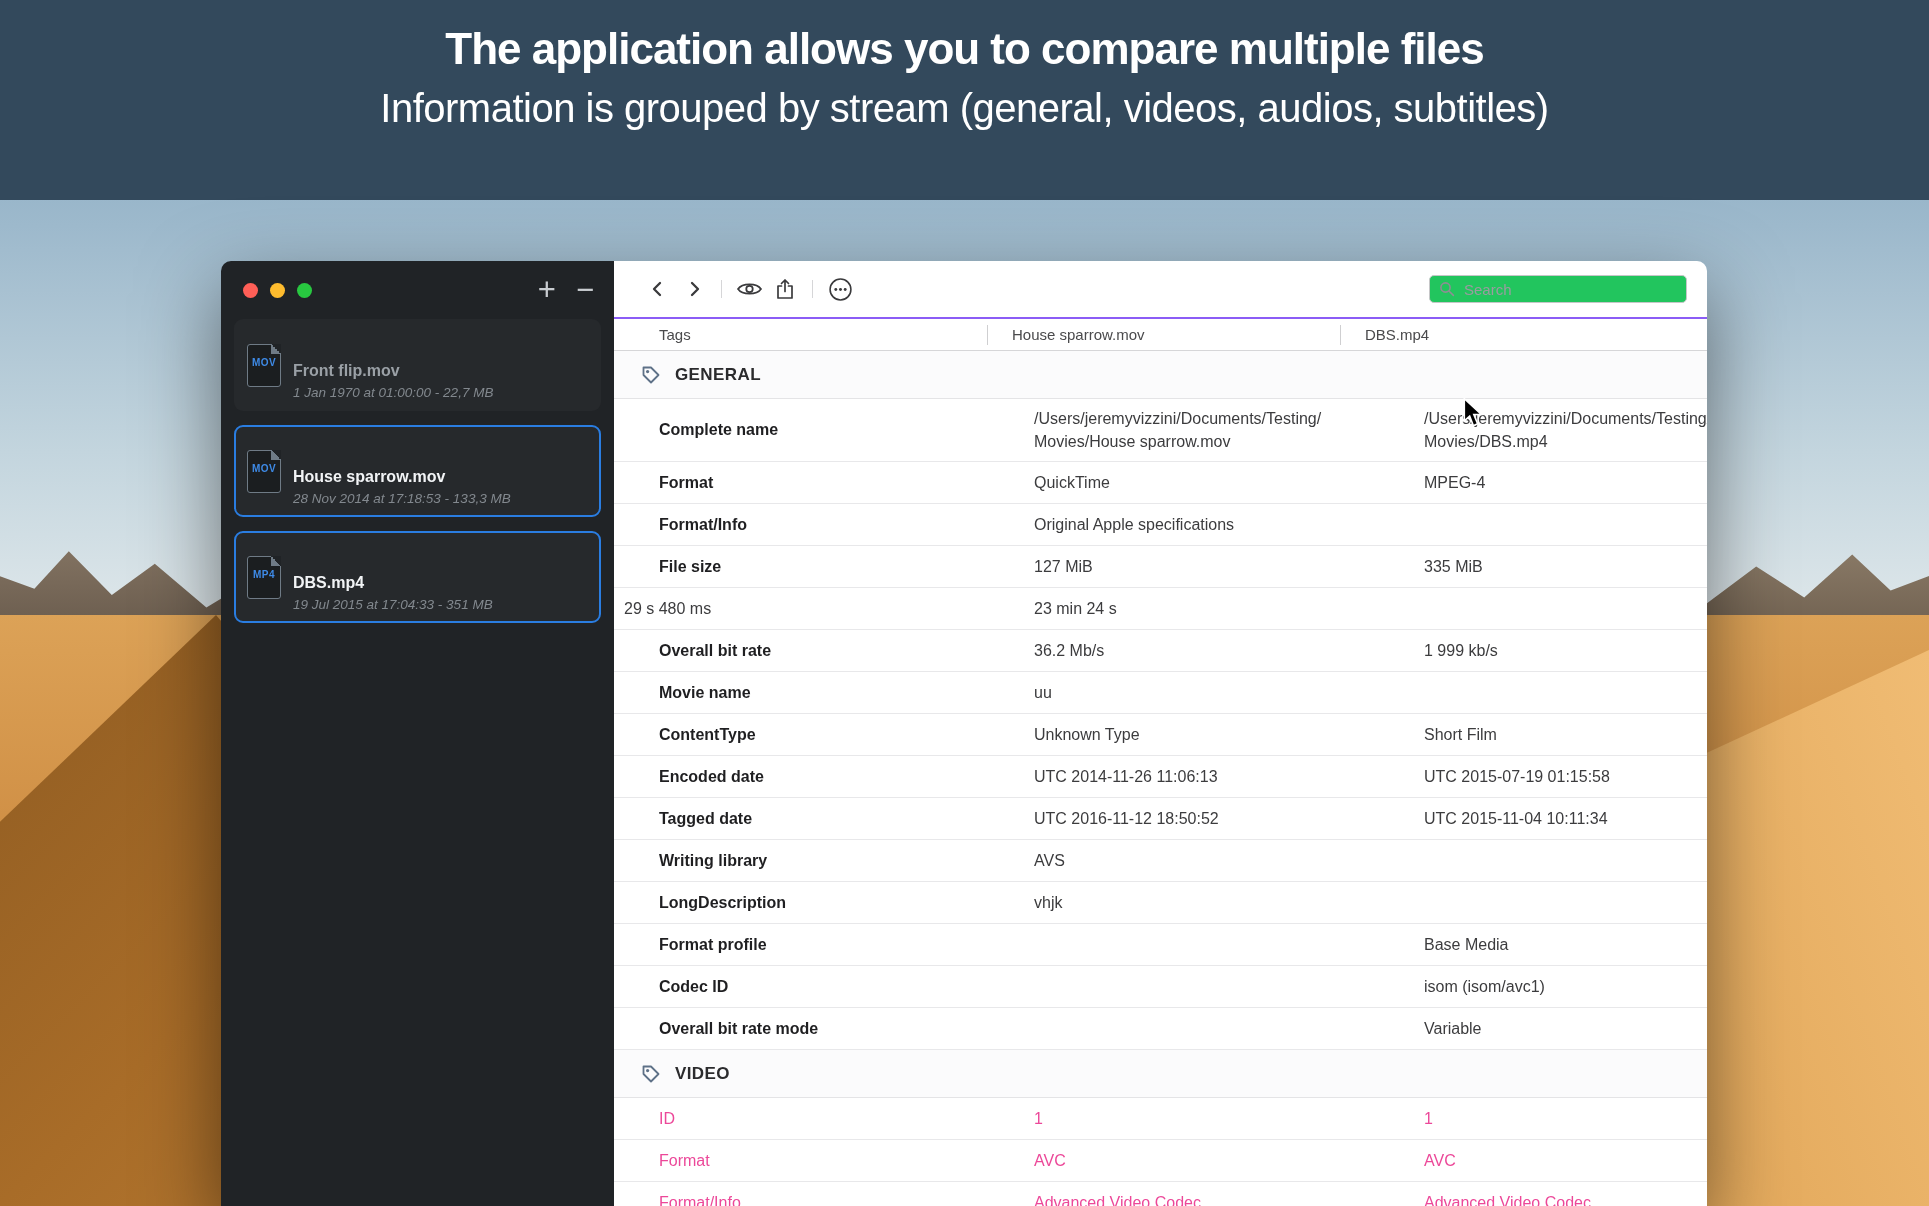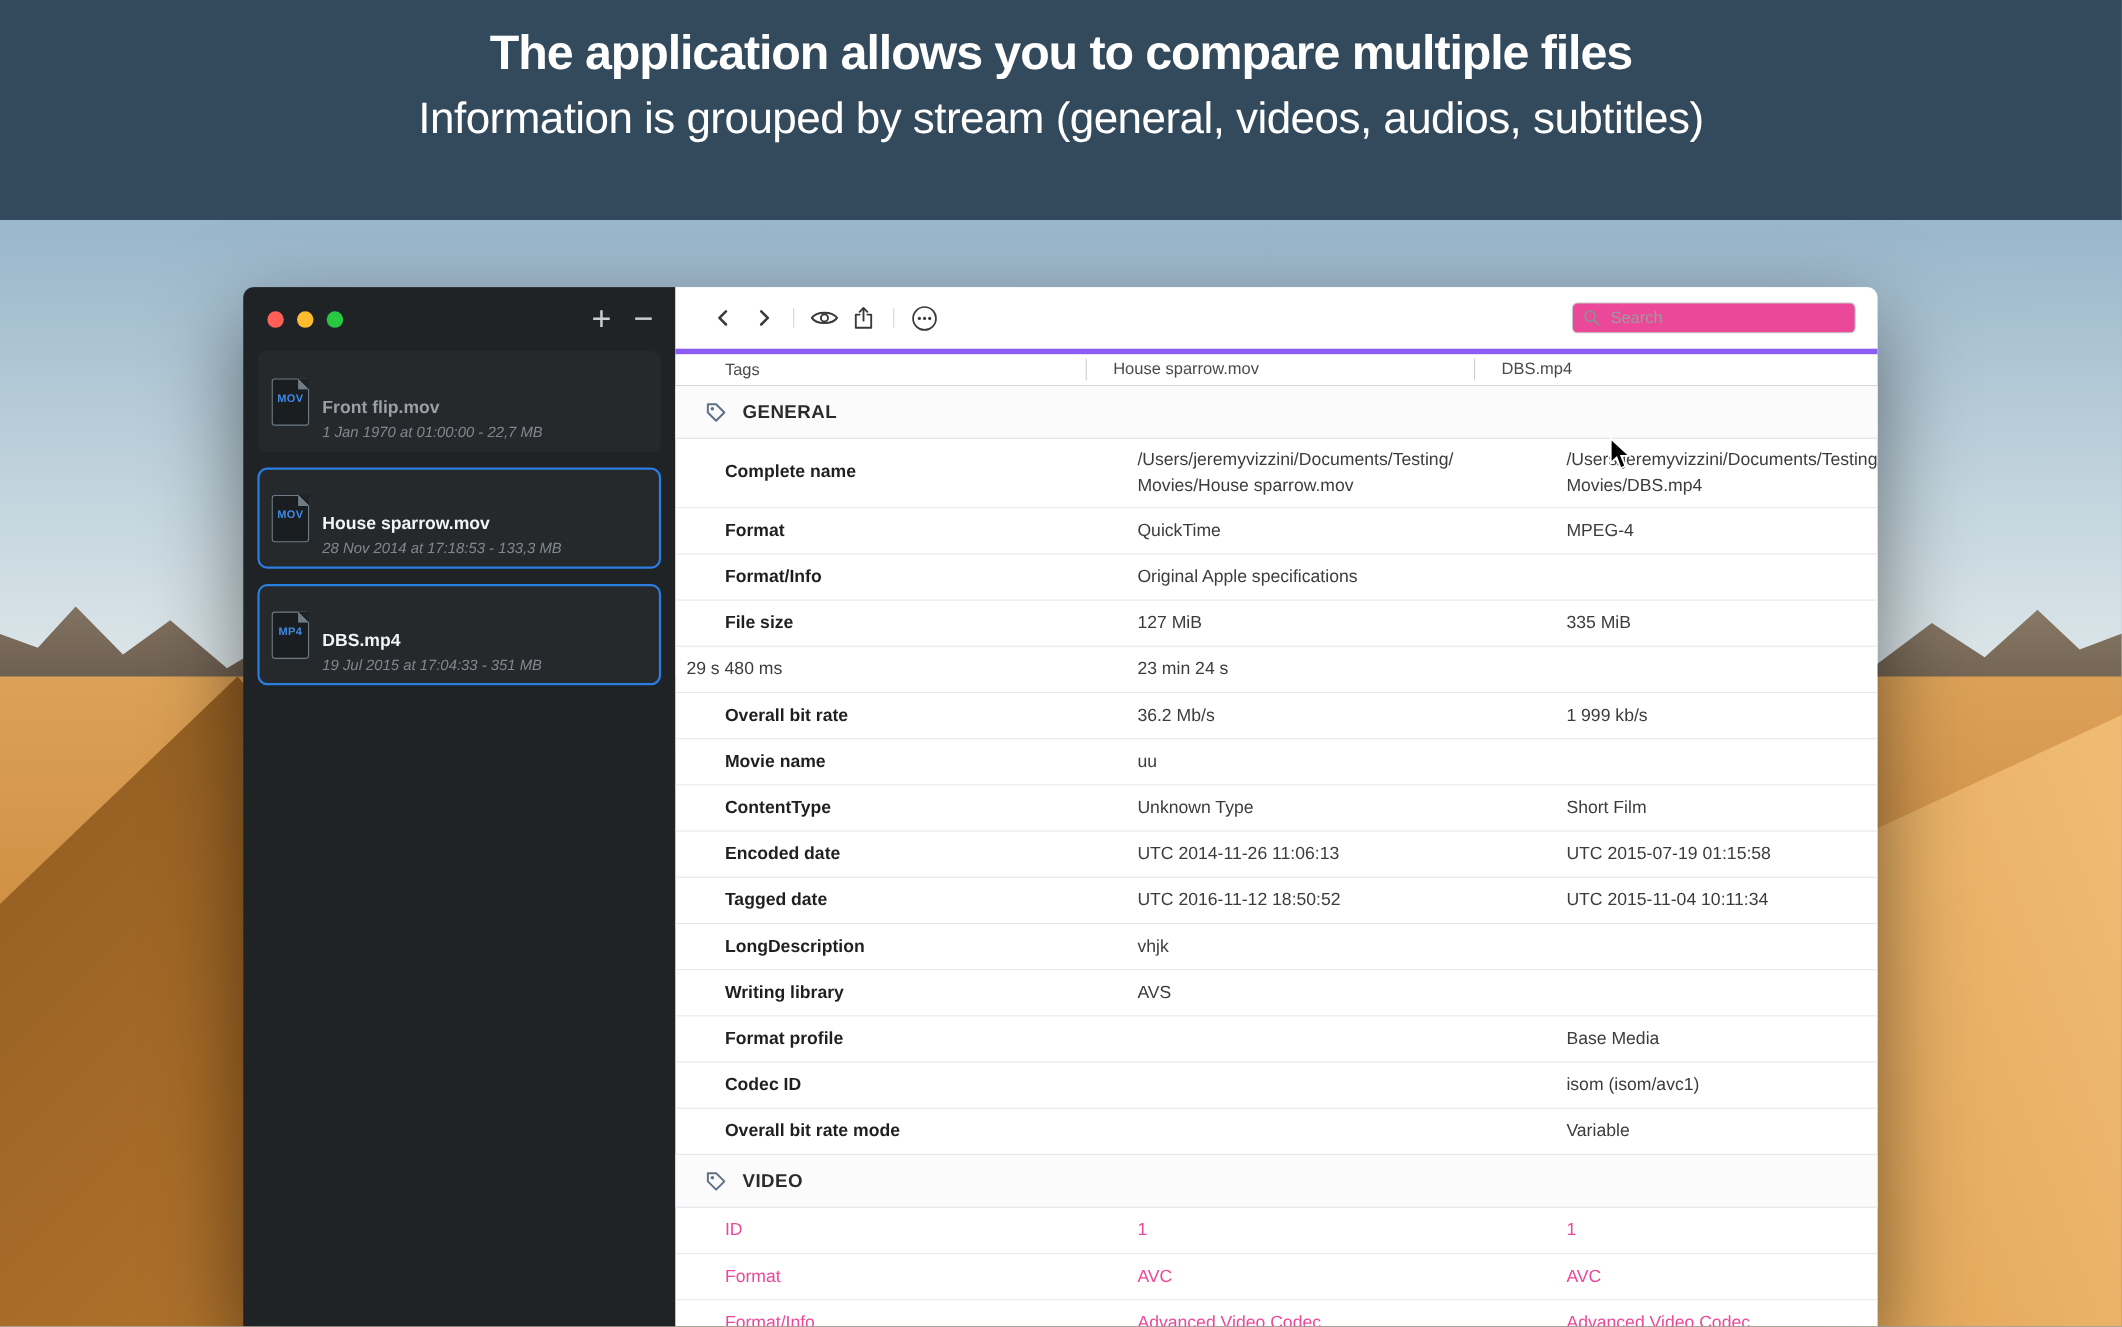--- a/index.html
+++ b/index.html
@@ -65,27 +65,27 @@
   .file-item.selected .file-name { color:#f2f4f6; }
   .file-meta { font-size:13.5px; color:#82888e; margin-top:5px; white-space:nowrap;font-style:italic; }
 
   
   .main { flex:1; min-width:0; background:#fff; display:flex; flex-direction:column; }
   .toolbar { height:56px; flex:none; display:flex; align-items:center; padding:0 20px 0 26px; }
   .icon-btn { width:36px; height:34px; display:flex; align-items:center; justify-content:center;
     color:#3a3a3c; cursor:default; }
   .toolbar-divider { width:1px; height:18px; background:#d6d6d8; margin:0 9px; }
   .search-field { margin-left:auto; width:258px; height:28px; border:1px solid #c6c6c8; border-radius:5px;
-    display:flex; align-items:center; padding:0 9px; gap:7px; background:#ec4899; }
+    display:flex; align-items:center; padding:0 9px; gap:7px; background:#22c55e; }
   .search-field input { border:none; outline:none; flex:1; min-width:0; font-size:15px; color:#333;
     background:transparent; font-family:inherit; }
   .search-field input::placeholder { color:#9b9ba0; }
 
   .table-header { display:grid; grid-template-columns:373px 353px 1fr; height:34px; flex:none;
-    align-items:center; border-top:5px solid #8b5cf6; border-bottom:1px solid #d6d6d8;
+    align-items:center; border-top:2px solid #8b5cf6; border-bottom:1px solid #d6d6d8;
     color:#4a4a4c; font-size:15px; }
   .th { padding-left:45px; }
   .th.vh { padding-left:24px; border-left:1px solid #cfcfd1; height:20px; line-height:20px; }
 
   .table-body { flex:1; overflow:hidden; }
   .section-header { height:48px; display:flex; align-items:center; gap:13px; padding-left:26px;
     border-bottom:1px solid #e4e4e6; font-size:17px; font-weight:700; color:#2b2b2d;
     letter-spacing:.4px; background:#fbfbfc; }
   .row { display:grid; grid-template-columns:373px 353px 1fr; border-bottom:1px solid #e8e8ea;
     align-items:center; min-height:42px; font-size:16px;gap:37px; }
@@ -281,28 +281,28 @@
               <div class="val">UTC 2015-07-19 01:15:58</div>
             </div>
 
             <div class="row">
               <div class="label">Tagged date</div>
               <div class="val">UTC 2016-11-12 18:50:52</div>
               <div class="val">UTC 2015-11-04 10:11:34</div>
             </div>
 
             <div class="row">
+              <div class="label">Writing library</div>
+              <div class="val">AVS</div>
+              <div class="val"></div>
+            </div>
+
+            <div class="row">
               <div class="label">LongDescription</div>
               <div class="val">vhjk</div>
-              <div class="val"></div>
-            </div>
-
-            <div class="row">
-              <div class="label">Writing library</div>
-              <div class="val">AVS</div>
               <div class="val"></div>
             </div>
 
             <div class="row">
               <div class="label">Format profile</div>
               <div class="val"></div>
               <div class="val">Base Media</div>
             </div>
 
             <div class="row">

